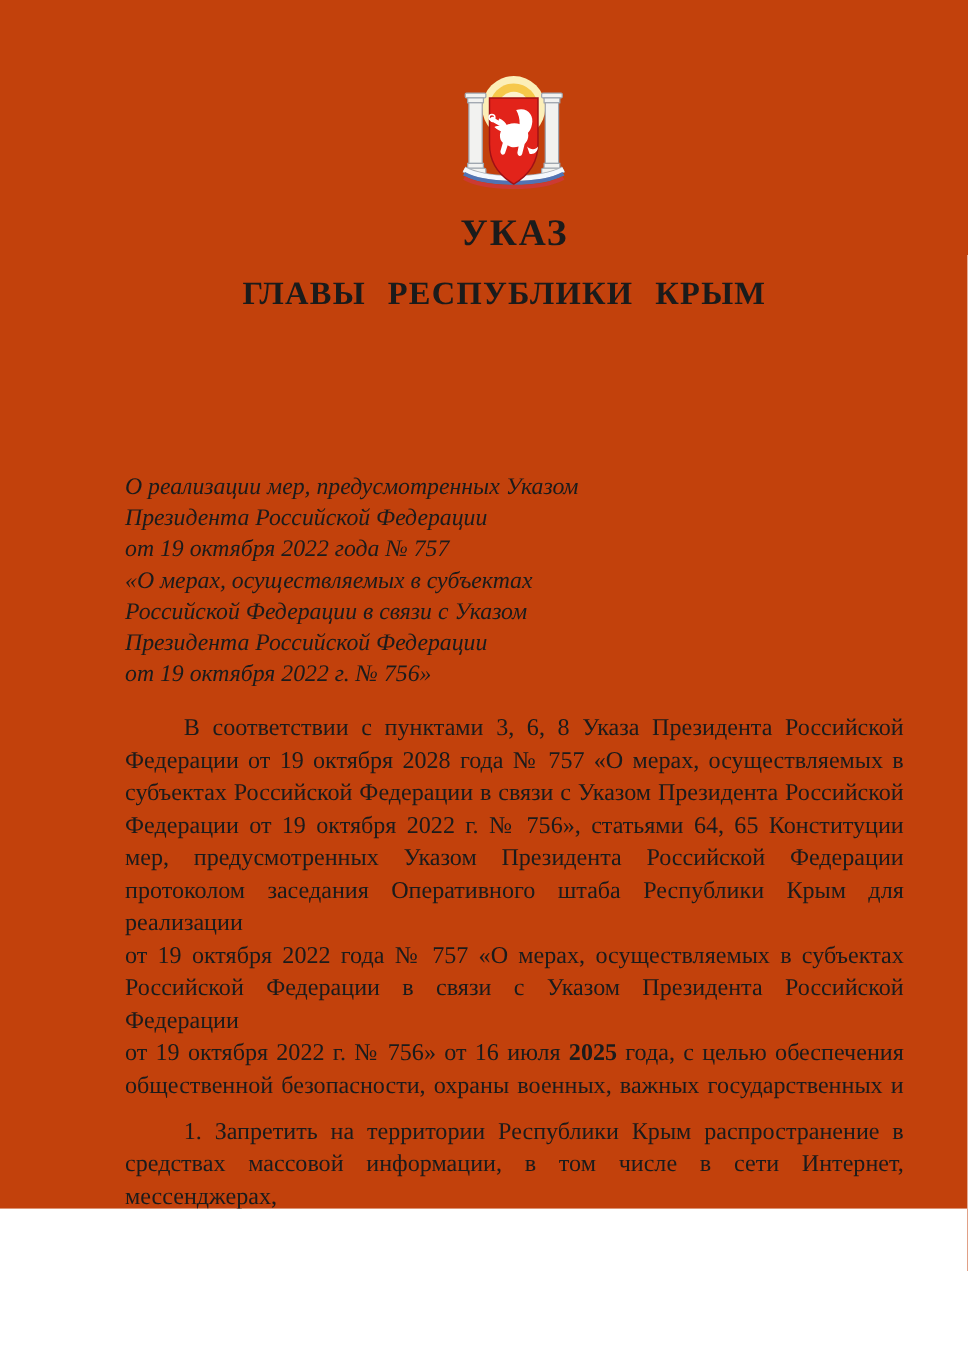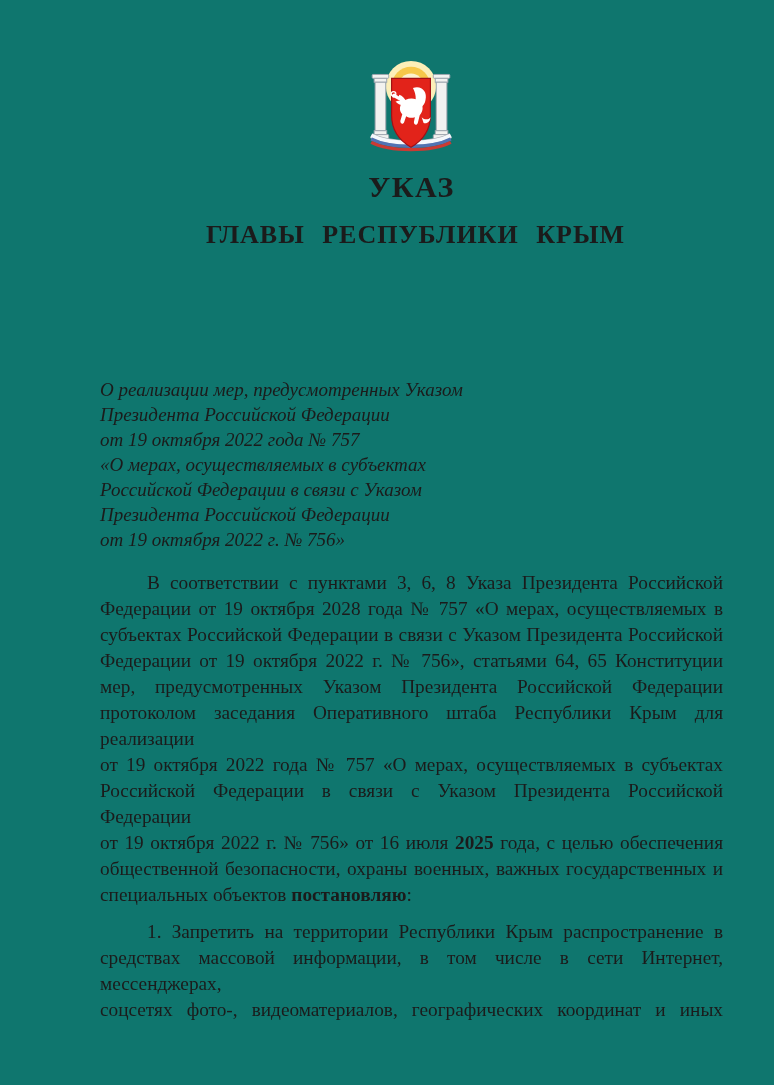--- a/index.html
+++ b/index.html
@@ -1,31 +1,31 @@
 <!DOCTYPE html>
 <html><head>
 <meta charset="utf-8">
 <style>
   html,body{margin:0;padding:0;background:#ffffff;}
   .page{
     position:relative;
-    width:774px;height:1085px;
-    background:#0f766e;
+    width:774px;height:967px;
+    background:#c2410c;
     font-family:"Liberation Serif", serif;
     color:#1b1b1b;
     overflow:hidden;
   }
   .emblem{position:absolute;left:368px;top:57px;width:86px;height:97px;}
   .title-decree{
     position:absolute;left:100px;top:170px;width:623px;
     text-align:center;font-weight:bold;font-size:30px;
     letter-spacing:1.5px;
   }
   .title-authority{
-    position:absolute;left:104px;top:220px;width:623px;
+    position:absolute;left:92px;top:220px;width:623px;
     text-align:center;font-weight:bold;font-size:26px;
     letter-spacing:1px;word-spacing:10px;
   }
   .subject{
     position:absolute;left:100px;top:377px;width:520px;
     font-style:italic;font-size:19px;line-height:25px;
   }
   .subject .doc-line{text-align:right;text-align-last:left;}
   .body-text{
     position:absolute;left:100px;top:570px;width:623px;
@@ -99,21 +99,20 @@
         <div class="doc-line indent"><span>В соответствии с пунктами 3, 6, 8 Указа Президента Российской</span></div>
         <div class="doc-line"><span>Федерации от 19 октября 2028 года № 757 «О мерах, осуществляемых в</span></div>
         <div class="doc-line"><span>субъектах Российской Федерации в связи с Указом Президента Российской</span></div>
         <div class="doc-line"><span>Федерации от 19 октября 2022 г. № 756», статьями 64, 65 Конституции</span></div>
         <div class="doc-line"><span>мер, предусмотренных Указом Президента Российской Федерации</span></div>
         <div class="doc-line"><span>протоколом заседания Оперативного штаба Республики Крым для реализации</span></div>
         <div class="doc-line"><span>от 19 октября 2022 года № 757 «О мерах, осуществляемых в субъектах</span></div>
         <div class="doc-line"><span>Российской Федерации в связи с Указом Президента Российской Федерации</span></div>
         <div class="doc-line"><span>от 19 октября 2022 г. № 756» от 16 июля </span><b>2025</b><span> года, с целью обеспечения</span></div>
         <div class="doc-line"><span>общественной безопасности, охраны военных, важных государственных и</span></div>
-        <div class="doc-line last"><span>специальных объектов </span><b>постановляю</b><span>:</span></div>
       </div>
     <div class="para">
         <div class="doc-line indent"><span>1. Запретить на территории Республики Крым распространение в</span></div>
         <div class="doc-line"><span>средствах массовой информации, в том числе в сети Интернет, мессенджерах,</span></div>
         <div class="doc-line"><span>соцсетях фото-, видеоматериалов, географических координат и иных</span></div>
       </div>
   </div>
 
 </div>
 

